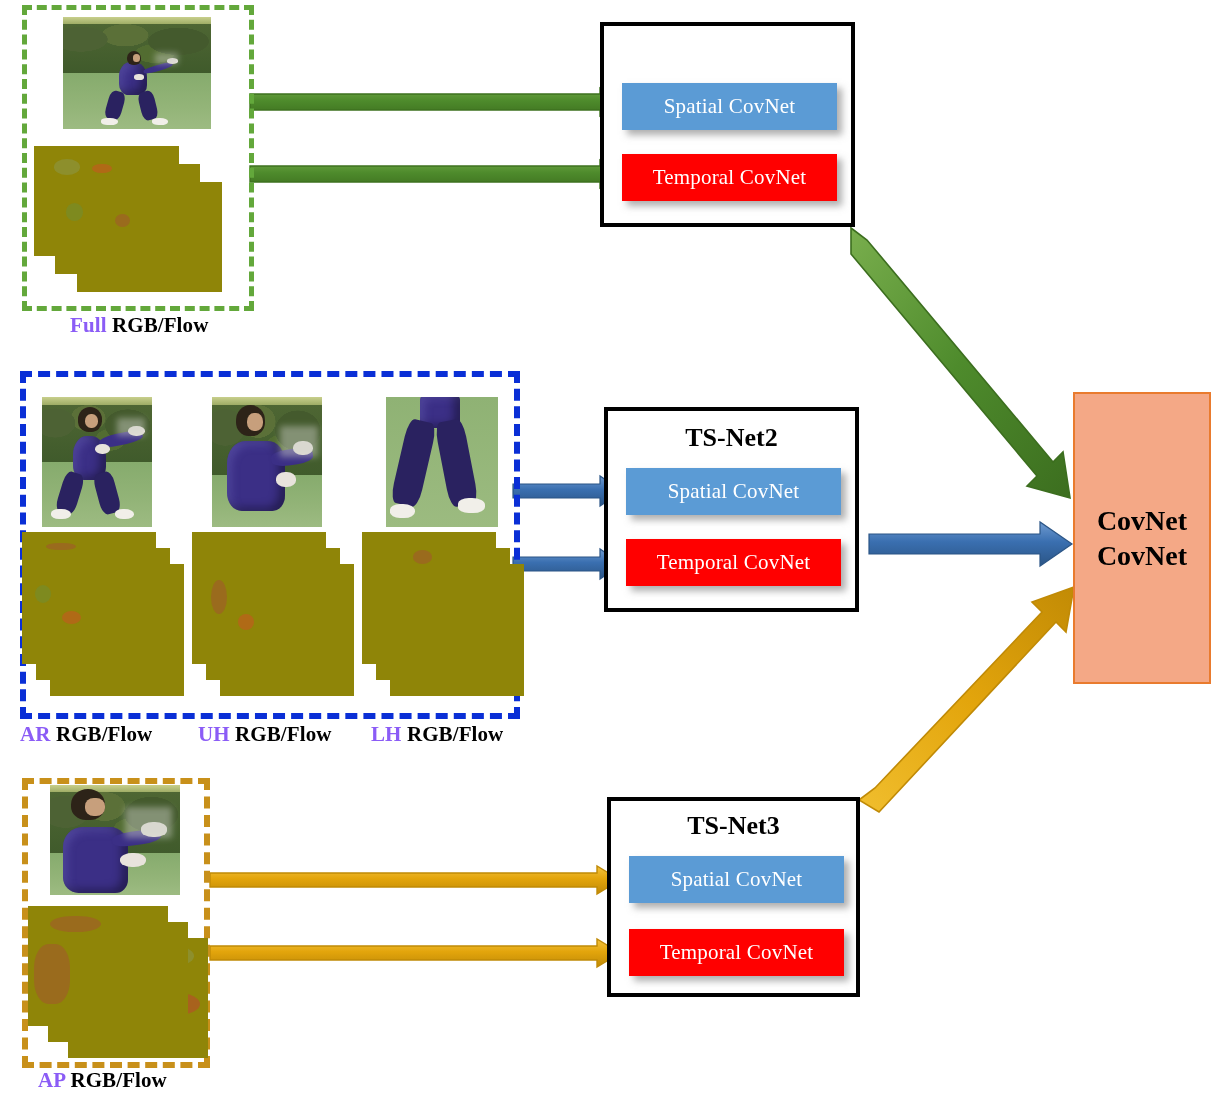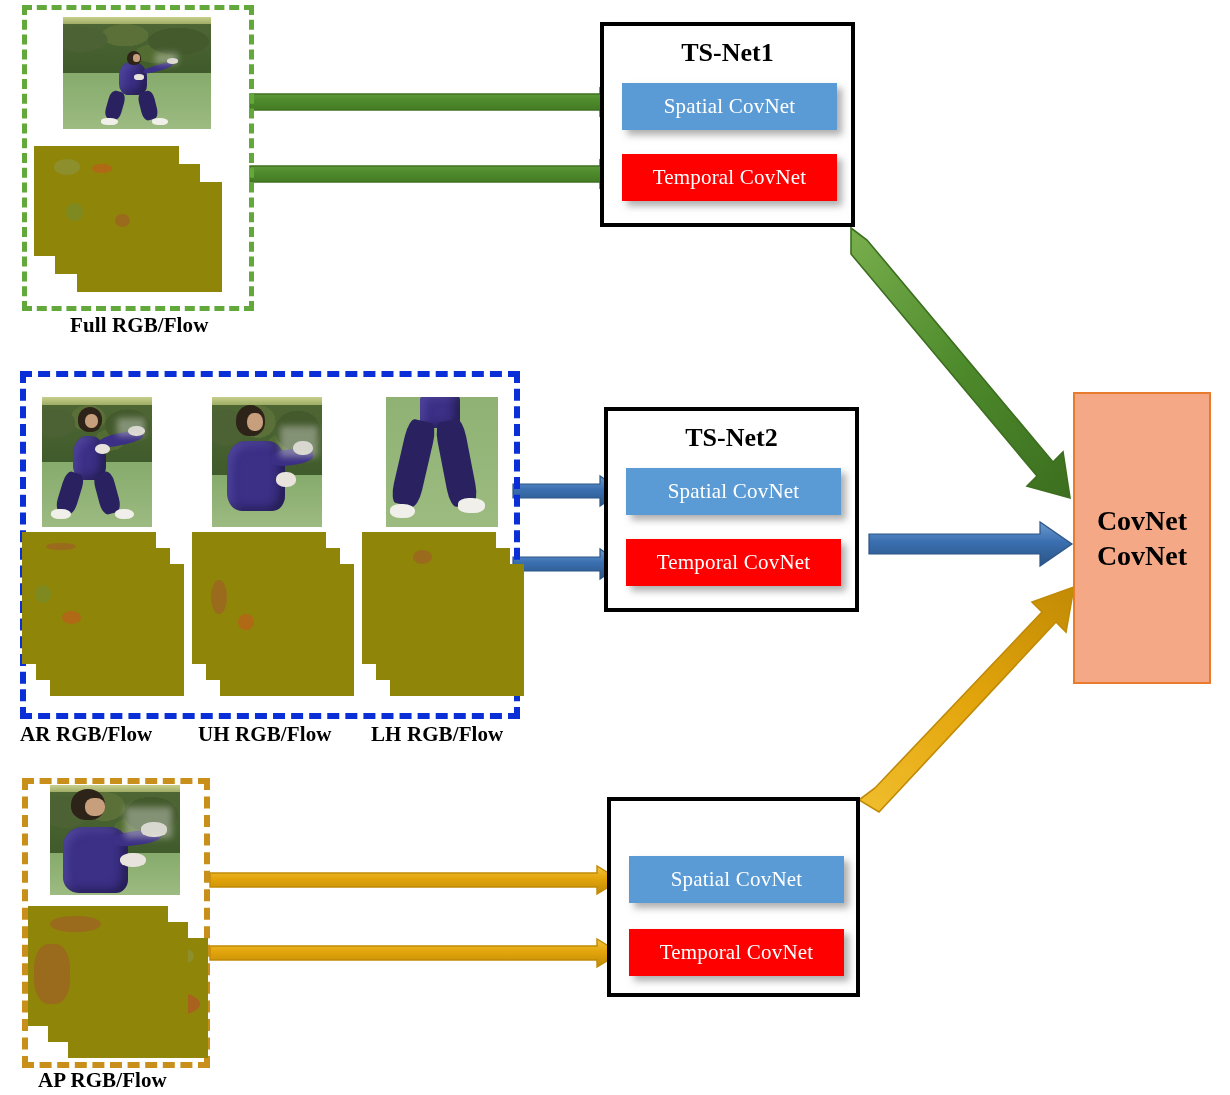--- a/index.html
+++ b/index.html
@@ -11,21 +11,21 @@
   .canvas{position:absolute;left:0;top:0;width:1230px;height:1095px;}
 
   
   .group-box{position:absolute;box-sizing:border-box;background:transparent;}
   .group-green{border:5px dashed #63A83B;}
   .group-blue{border:6px dashed #0A2FD6;}
   .group-gold{border:6px dashed #C8901A;}
 
   
   .caption{position:absolute;font-size:21px;font-weight:bold;color:#000;white-space:nowrap;letter-spacing:.1px;}
-  .caption .tag{color:#000000;}
+  .caption .tag{color:#8b5cf6;}
 
   
   .photo{position:absolute;overflow:hidden;background:#6f8f55;}
   .photo .sky{position:absolute;left:0;top:0;width:100%;height:8%;
       background:linear-gradient(180deg,#c8cf8c,#94a45c);}
   .photo .hedge{position:absolute;left:0;top:6%;width:100%;height:46%;
       background:
         radial-gradient(ellipse 30% 40% at 12% 30%, #4d6234 0 60%, transparent 61%),
         radial-gradient(ellipse 26% 36% at 42% 22%, #5b7038 0 60%, transparent 61%),
         radial-gradient(ellipse 34% 44% at 78% 34%, #445a2d 0 60%, transparent 61%),
@@ -181,21 +181,20 @@
       <div class="blobE" style="left:22%;top:52%;width:12%;height:16%;"></div>
       <div class="blobA" style="left:56%;top:62%;width:10%;height:12%;"></div>
     </div>
   </div>
 
   <div class="caption" style="left:70px;top:313px;">
     <span class="tag">Full</span><span> RGB/Flow</span>
   </div>
 
   <div class="tsnet" style="left:600px;top:22px;width:255px;height:205px;">
-    <div class="tsnet-title" style="top:12px;">TS-Net1</div>
     <div class="cov cov-spatial" style="left:18px;top:57px;width:215px;height:47px;">Spatial CovNet</div>
     <div class="cov cov-temporal" style="left:18px;top:128px;width:215px;height:47px;">Temporal CovNet</div>
   </div>
 
   <div class="group-box group-blue" style="left:20px;top:371px;width:500px;height:348px;"></div>
 
   <div class="photo" style="left:42px;top:397px;width:110px;height:130px;">
     <div class="sky"></div>
       <div class="hedge"></div>
       <div class="grass"></div>
@@ -331,20 +330,21 @@
       <div class="blobA" style="left:16%;top:8%;width:36%;height:14%;"></div>
       <div class="blobA" style="left:4%;top:32%;width:26%;height:50%;border-radius:40%;"></div>
     </div>
   </div>
 
   <div class="caption" style="left:38px;top:1068px;">
     <span class="tag">AP</span><span> RGB/Flow</span>
   </div>
 
   <div class="tsnet" style="left:607px;top:797px;width:253px;height:200px;">
+    <div class="tsnet-title" style="top:10px;">TS-Net3</div>
     <div class="cov cov-spatial" style="left:18px;top:55px;width:215px;height:47px;">Spatial CovNet</div>
     <div class="cov cov-temporal" style="left:18px;top:128px;width:215px;height:47px;">Temporal CovNet</div>
   </div>
 
   <div class="fusion" style="left:1073px;top:392px;width:138px;height:292px;">
     <div>
       <div>CovNet</div>
       <div>CovNet</div>
     </div>
   </div>

